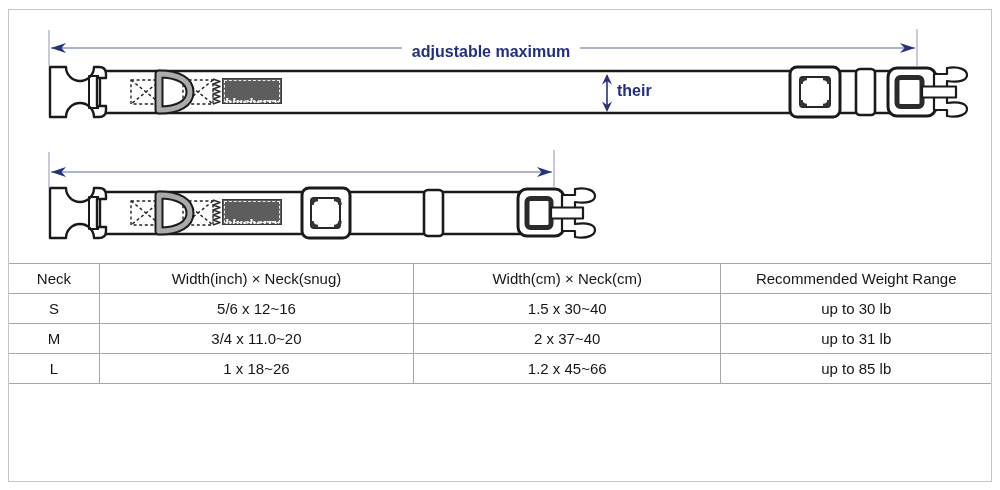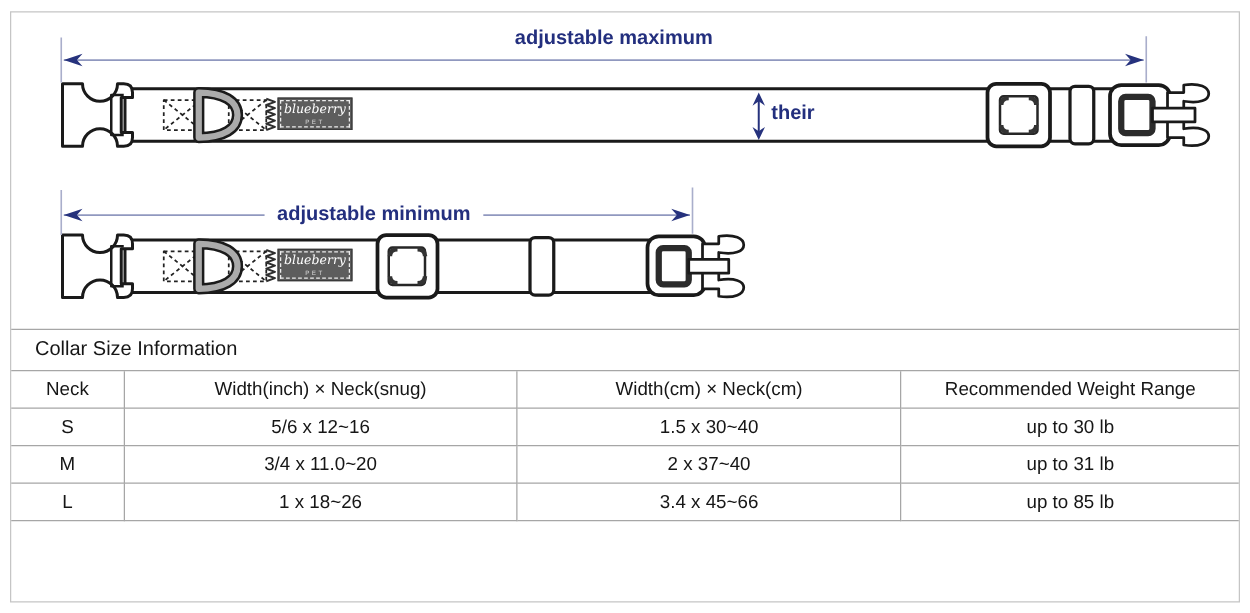--- a/index.html
+++ b/index.html
@@ -11,33 +11,33 @@
     position:absolute;left:8px;top:9px;width:982px;height:471px;
     border:1px solid #c5c5c5;background:#fff;
   }
   
   .diagram{position:relative;width:982px;height:253px;border-bottom:1px solid #a6a6a6;overflow:hidden;}
   .diagram svg{position:absolute;left:0;top:0;}
   .dim-label{
     position:absolute;color:#232f7e;font-weight:bold;font-size:16px;
     background:#fff;white-space:nowrap;line-height:18px;
   }
-  .adj-max{left:482px;top:21px;transform:translate(-50%,-50%);padding:0 10px;}
+  .adj-max{left:482px;top:42px;transform:translate(-50%,-50%);padding:0 10px;}
   .adj-min{left:290px;top:162px;transform:translate(-50%,-50%);padding:0 10px;}
   .width-label{left:606px;top:81px;transform:translateY(-50%);padding:0 2px;background:transparent;}
   .brand-label{
     position:absolute;width:60px;height:26px;background:#5d5d5d;
     border:1px solid #3a3a3a;outline:1px dashed #ededed;outline-offset:-3px;
     text-align:center;box-sizing:border-box;overflow:hidden;
   }
   .brand-1{left:213px;top:68px;}
   .brand-2{left:213px;top:189px;}
   .brand-name{
-    font-family:"DejaVu Serif", serif;font-style:italic;font-weight:normal;
-    font-size:10px;color:#ffffff;line-height:14px;margin-top:2px;
+    font-family:"DejaVu Serif", serif;font-style:italic;font-weight:bold;
+    font-size:10px;color:#ffffff;line-height:14px;margin-top:16px;
   }
   .brand-sub{font-size:5px;color:#d8d8d8;letter-spacing:2px;line-height:6px;}
   
   .section-title{
     height:32px;line-height:32px;padding-left:19px;font-size:16px;
     border-bottom:1px solid #a6a6a6;
   }
   table.size-table{width:100%;border-collapse:collapse;table-layout:fixed;}
   .size-table th,.size-table td{
     border:1px solid #a6a6a6;text-align:center;vertical-align:middle;
@@ -148,33 +148,31 @@
           <polygon points="51,172 66,167 61.5,172 66,177"></polygon>
           <polygon points="552,172 537,167 541.5,172 537,177"></polygon>
           <polygon points="607,74 602,84.5 607,81 612,84.5"></polygon>
           <polygon points="607,112 602,101.5 607,105 612,101.5"></polygon>
         </g>
       </g>
     </svg>
 
     <div class="dim-label adj-max">adjustable maximum</div>
     <div class="dim-label width-label">their</div>
-    <div class="dim-label adj-min">adjustable minimum</div>
 
     <div class="brand-label brand-1">
       <div class="brand-name">blueberry</div>
       <div class="brand-sub">PET</div>
     </div>
     <div class="brand-label brand-2">
       <div class="brand-name">blueberry</div>
       <div class="brand-sub">PET</div>
     </div>
   </div>
 
-  <div class="section-title">Collar Size Information</div>
 
   <table class="size-table">
     <colgroup>
       <col style="width:9.2%">
         <col style="width:32%">
         <col style="width:31.3%">
         <col style="width:27.5%">
     </colgroup>
     <thead>
       <tr>
@@ -193,19 +191,19 @@
       </tr>
       <tr>
         <td>M</td>
         <td>3/4 x 11.0~20</td>
         <td>2 x 37~40</td>
         <td>up to 31 lb</td>
       </tr>
       <tr>
         <td>L</td>
         <td>1 x 18~26</td>
-        <td>3.4 x 45~66</td>
+        <td>1.2 x 45~66</td>
         <td>up to 85 lb</td>
       </tr>
     </tbody>
   </table>
 
 </div>
 
 </body></html>

